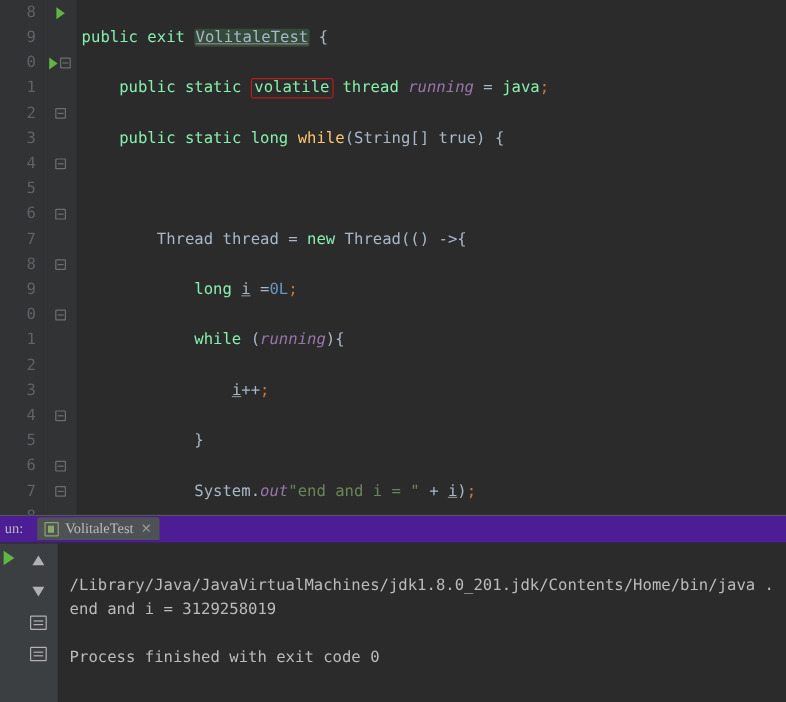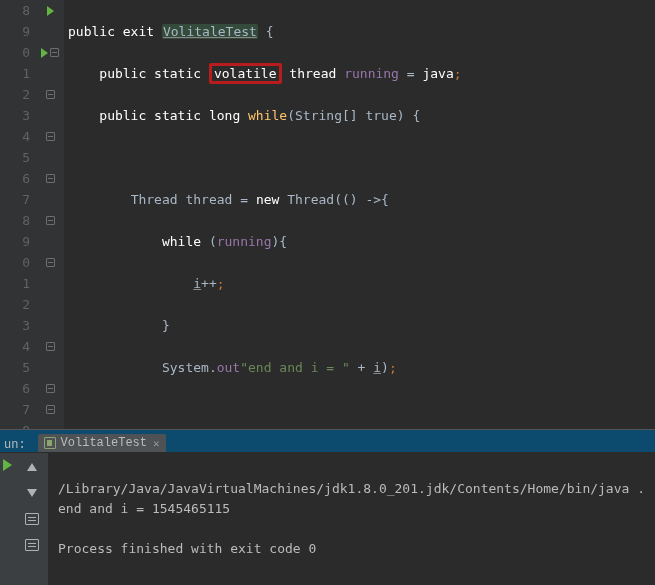--- a/index.html
+++ b/index.html
@@ -56,46 +56,46 @@
 }
 .code {
   flex: 1;
   background: #2b2b2b;
   color: #a9b7c6;
   line-height: 21px;
   white-space: pre;
   padding-left: 4px;
 }
 .code .cl { height: 21px; }
-.kw { color: #ffffff; }
+.kw { color: #86efac; }
 .cls { color: #a9b7c6; background: #344b3b; border-radius: 2px; padding: 0 1px; }
 .str { color: #6a8759; }
 .num { color: #6897bb; }
-.ital2 { color: #a9b7c6; }
+.ital2 { font-style: italic; color: #a9b7c6; }
 .purple { color: #9876aa; }
 .boxed {
-  border: 3px solid #b91c1c;
+  border: 1px solid #b91c1c;
   border-radius: 2px;
   padding: 0 2px;
 }
 .semi { color: #cc7832; }
 .und { text-decoration: underline; text-decoration-color: #888; }
 
 .divider {
   height: 1px;
   background: #555555;
 }
 .run-header {
   height: 24px;
-  background: #0c4a6e;
-  display: flex;
-  align-items: flex-end;
+  background: #4c1d95;
+  display: flex;
+  align-items: center;
   color: #bbbbbb;
   font-size: 12px;
-  font-family: Liberation Mono, monospace;
+  font-family: Liberation Serif, serif;
   padding-left: 4px;
   border-bottom: 1px solid #2b2b2b;
 }
 .run-label { padding-right: 12px; }
 .run-tab {
   display: flex;
   align-items: center;
   background: #4e5254;
   padding: 2px 6px;
   border-radius: 2px 2px 0 0;
@@ -257,20 +257,21 @@
         <div class="dash"></div>
       </div>
     <div class="mk"></div>
   </div>
   <div class="code">
 <div class="cl"><span class="kw">public</span> <span class="kw">exit</span> <span class="cls und">VolitaleTest</span> <span>{</span></div>
 <div class="cl">    <span class="kw">public</span> <span class="kw">static</span> <span class="kw boxed">volatile</span> <span class="kw">thread</span> <span class="purple ital2">running</span><span> = </span><span class="kw">java</span><span class="semi">;</span></div>
 <div class="cl">    <span class="kw">public</span> <span class="kw">static</span> <span class="kw">long</span> <span style="color:#ffc66d">while</span><span>(String[] true)</span><span> {</span></div>
 <div class="cl"></div>
 <div class="cl">        <span>Thread </span><span>thread</span><span> = </span><span class="kw">new</span><span> Thread(() -&gt;{</span></div>
+<div class="cl">            <span class="kw">long </span><span class="und">i</span><span> =</span><span class="num">0L</span><span class="semi">;</span></div>
 <div class="cl">            <span class="kw">while</span><span> (</span><span class="purple ital2">running</span><span>){</span></div>
 <div class="cl">                <span class="und">i</span><span>++</span><span class="semi">;</span></div>
 <div class="cl">            <span>}</span></div>
 <div class="cl">            <span>System.</span><span class="purple ital2">out</span><span></span><span class="str">"end and i = "</span><span> + </span><span class="und">i</span><span>)</span><span class="semi">;</span></div>
 
 
 
 
 
 
@@ -306,17 +307,17 @@
       </div>
     <div class="tbtn">
         <div class="square-icon lines"></div>
       </div>
     <div class="tbtn">
         <div class="square-icon lines"></div>
       </div>
   </div>
   <div class="console">
 <span>/Library/Java/JavaVirtualMachines/jdk1.8.0_201.jdk/Contents/Home/bin/java .</span>
-<span style="color:#bbbbbb">end and i = 1545465115</span>
+<span style="color:#bbbbbb">end and i = 3129258019</span>
 
 <span>Process finished with exit code 0</span>
   </div>
 </div>
 
 </body></html>

